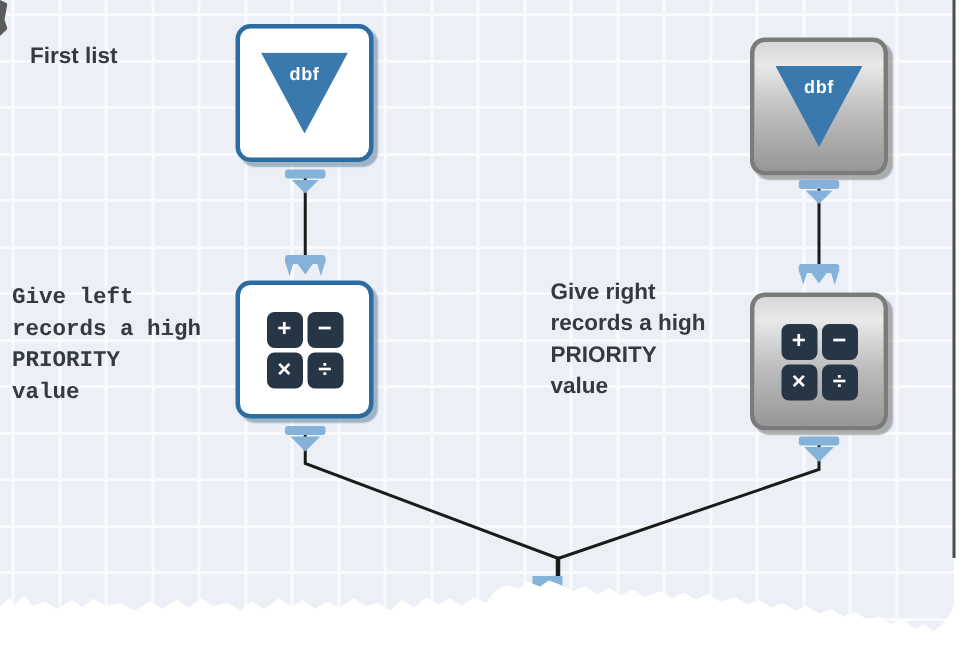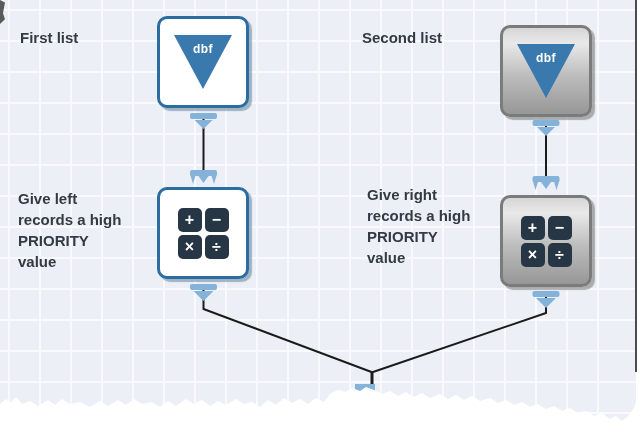--- a/index.html
+++ b/index.html
@@ -32,21 +32,21 @@
   }
 
   
   .annotation{
     position:absolute;
     font-size:15px; font-weight:600; color:#343a42;
     line-height:21px; white-space:pre-line;
   }
   #ann-first{ left:20px; top:27px; }
   #ann-second{ left:362px; top:27px; }
-  #ann-give-left{ left:18px; top:188px; }
+  #ann-give-left{ left:8px; top:188px;font-family:Liberation Mono, monospace; }
   #ann-give-right{ left:367px; top:184px; }
 
   
   .node{
     position:absolute; width:92px; height:92px;
     border-radius:10px;
     display:flex; align-items:center; justify-content:center;
   }
   .node.blue{
     background:#ffffff;
@@ -92,21 +92,20 @@
 </head>
 <body>
 
 <div id="stage">
 
   <div class="canvas"></div>
   <div class="canvas-right-border"></div>
   <div class="corner-speck"></div>
 
   <div class="annotation" id="ann-first">First list</div>
-  <div class="annotation" id="ann-second">Second list</div>
   <div class="annotation" id="ann-give-left">Give left
 records a high
 PRIORITY
 value</div>
   <div class="annotation" id="ann-give-right">Give right
 records a high
 PRIORITY
 value</div>
 
   <div class="node blue" id="node-input-first">

